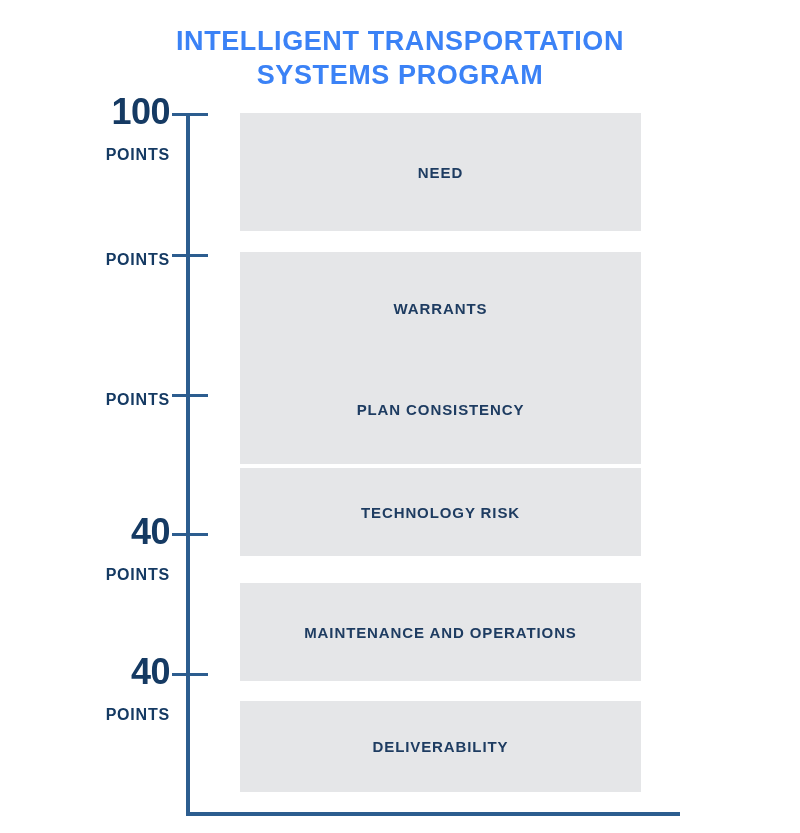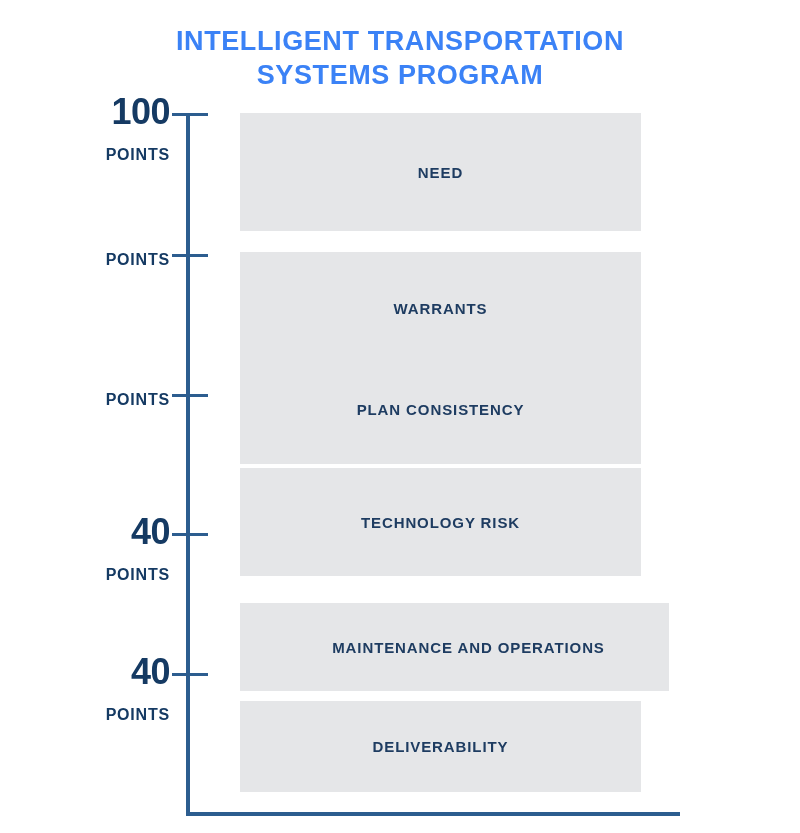--- a/index.html
+++ b/index.html
@@ -164,25 +164,25 @@
     </div>
 
     <div class="bar-segment" style="top:123px; height:113px;margin-top:16px;">
       <span class="bar-segment-label">WARRANTS</span>
     </div>
 
     <div class="bar-segment" style="top:241px; height:110px;">
       <span class="bar-segment-label">PLAN CONSISTENCY</span>
     </div>
 
-    <div class="bar-segment" style="top:355px; height:108px;">
+    <div class="bar-segment" style="top:355px; height:88px;">
       <span class="bar-segment-label">TECHNOLOGY RISK</span>
     </div>
 
-    <div class="bar-segment" style="top:490px; height:88px;padding-left:28px;">
+    <div class="bar-segment" style="top:470px; height:98px;">
       <span class="bar-segment-label">MAINTENANCE AND OPERATIONS</span>
     </div>
 
     <div class="bar-segment" style="top:588px; height:91px;">
       <span class="bar-segment-label">DELIVERABILITY</span>
     </div>
 
   </div>
 
 </div>

